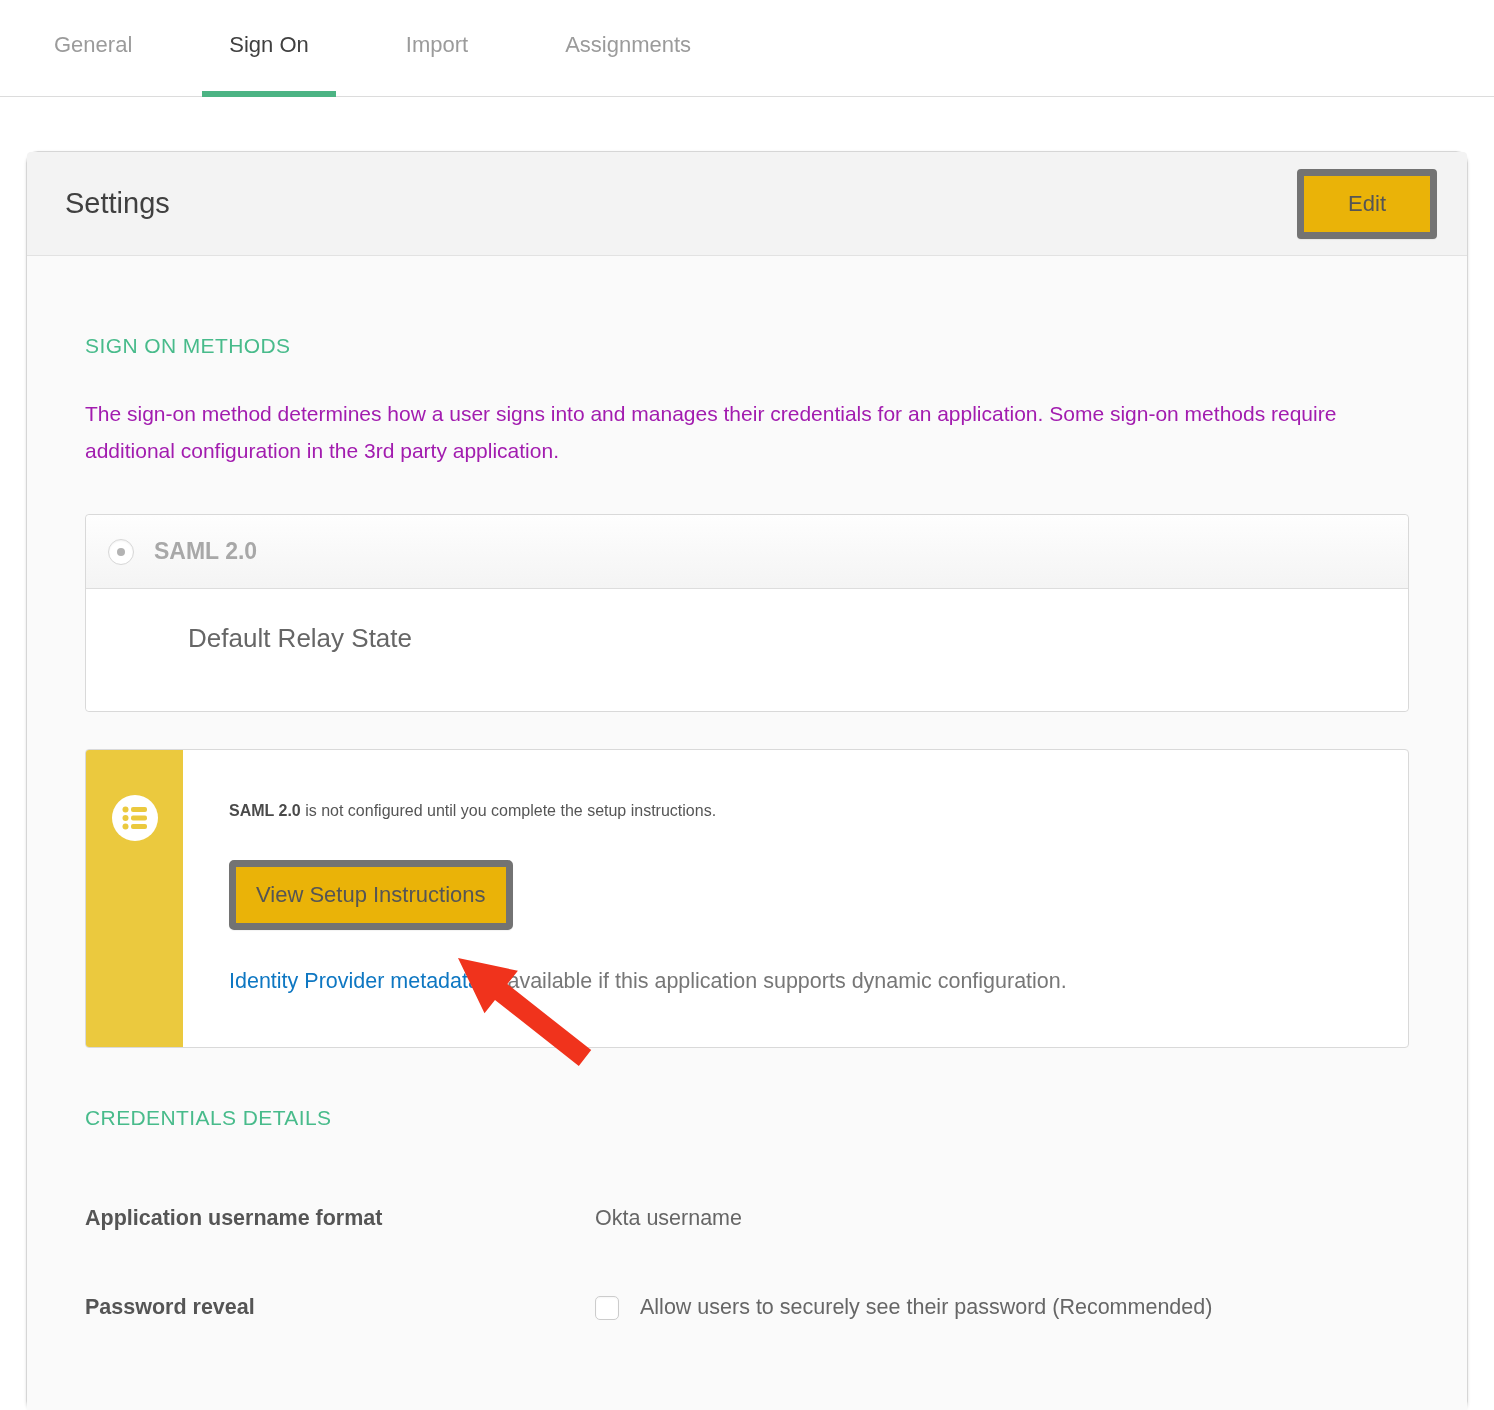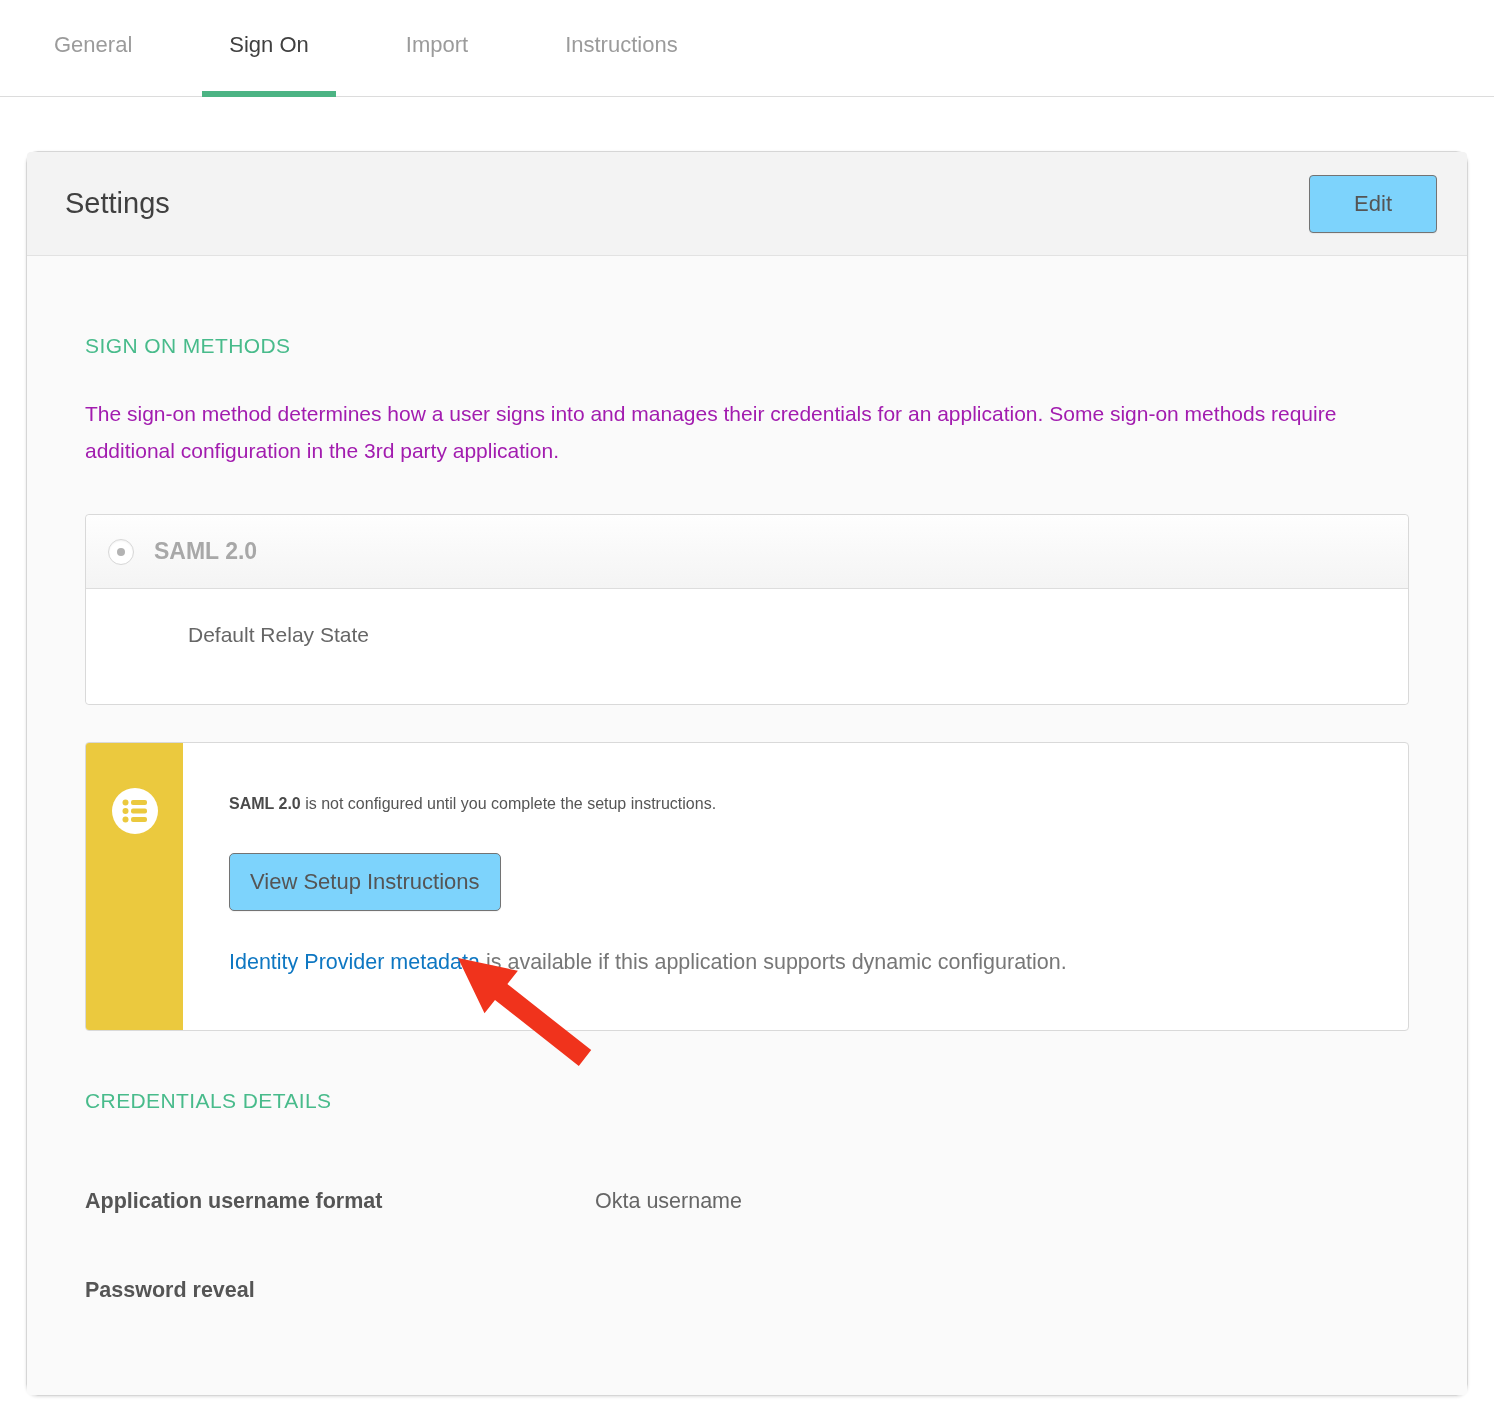--- a/index.html
+++ b/index.html
@@ -10,38 +10,38 @@
   .tabbar { display:flex; border-bottom:1px solid #dcdcdc; padding:32px 0 0 27px; height:97px;gap:16px; }
   .tab { position:relative; font-size:22px; color:#9b9b9b; padding:0 27px 40px; margin-right:27px; cursor:pointer; }
   .tab.active { color:#404040; }
   .tab.active::after { content:""; position:absolute; left:0; right:0; bottom:-1px; height:6px; background:#4cb484; }
 
   
   .panel { margin:54px 26px 0; border:1px solid #d6d6d6; border-radius:12px; box-shadow:0 1px 3px rgba(0,0,0,0.12); }
   .panel-header { height:104px; background:#f3f3f3; border-bottom:1px solid #e2e2e2; border-radius:4px 4px 0 0;
                   display:flex; align-items:center; justify-content:space-between; padding:0 30px 0 38px; }
   .panel-title { font-size:29px; color:#404040; font-weight:400; }
-  .btn { display:inline-block; background:#7dd3fc; border:1px solid #737373; border-radius:4px;
+  .btn { display:inline-block; background:#eab308; border:7px solid #737373; border-radius:4px;
          color:#555; cursor:pointer; box-shadow:0 1px 1px rgba(0,0,0,0.05); }
   .edit-btn { font-size:22px; padding:15px 44px; }
 
   .panel-body { background:#fafafa; border-radius:0 0 4px 4px; padding:78px 58px 92px; position:relative; }
 
   .sec-heading { font-size:21px; font-weight:500; letter-spacing:0.4px; color:#48bb8b; }
   .desc { font-size:21px; line-height:37px; color:#a21caf; margin-top:37px; max-width:1320px; }
 
   
   .saml-box { margin-top:45px; border:1px solid #d9d9d9; border-radius:4px; }
   .saml-box-header { display:flex; align-items:center; padding:23px 22px; border-bottom:1px solid #dddddd;
                      background:linear-gradient(#fefefe,#f4f4f4); border-radius:4px 4px 0 0; }
   .radio { width:26px; height:26px; border-radius:50%; background:#fff; border:1px solid #d7d7d7;
            box-shadow:inset 0 1px 2px rgba(0,0,0,0.06); position:relative; cursor:pointer; flex-shrink:0; }
   .radio::after { content:""; position:absolute; left:8px; top:8px; width:8px; height:8px; border-radius:50%; background:#b3b3b3; }
   .saml-box-title { margin-left:20px; font-size:23px; font-weight:bold; color:#a8a8a8; }
-  .saml-box-body { background:#ffffff; border-radius:0 0 4px 4px; padding:34px 20px 57px 102px; font-size:21px; color:#666; }
+  .saml-box-body { background:#ffffff; border-radius:0 0 4px 4px; padding:34px 20px 57px 102px; font-size:26px; color:#666; }
 
   
   .warn-box { margin-top:37px; border:1px solid #d9d9d9; border-radius:4px; background:#ffffff; display:flex; min-height:289px; }
   .warn-strip { width:97px; flex-shrink:0; background:#ebc93e; border-radius:3px 0 0 3px;
                 display:flex; justify-content:center; align-items:flex-start; padding-top:45px; }
   .warn-icon { width:46px; height:46px; }
   .warn-content { flex:1; padding:52px 40px 53px 46px; }
   .warn-line { font-size:16px; color:#555; }
   .warn-line b { color:#4a4a4a; }
   .setup-btn { margin-top:40px; font-size:22px; padding:15px 20px; border-radius:5px; }
@@ -61,21 +61,21 @@
   
   .arrow-overlay { position:absolute; left:445px; top:948px; width:160px; height:120px; pointer-events:none; z-index:5; }
 </style>
 </head>
 <body>
 
 <nav class="tabbar">
   <div class="tab">General</div>
   <div class="tab active">Sign On</div>
   <div class="tab">Import</div>
-  <div class="tab">Instructions</div>
+  <div class="tab">Assignments</div>
 </nav>
 
 <section class="panel">
   <header class="panel-header">
     <h1 class="panel-title">Settings</h1>
     <button class="btn edit-btn">Edit</button>
   </header>
 
   <div class="panel-body">
 
@@ -113,20 +113,24 @@
 
     <h2 class="sec-heading cred-heading">CREDENTIALS DETAILS</h2>
 
     <div class="cred-row first">
       <div class="cred-label">Application username format</div>
       <div class="cred-value">Okta username</div>
     </div>
 
     <div class="cred-row second">
       <div class="cred-label">Password reveal</div>
+      <div class="cred-value">
+        <span class="checkbox" role="checkbox" aria-checked="false"></span>
+        <span>Allow users to securely see their password (Recommended)</span>
+      </div>
     </div>
 
   </div>
 </section>
 
 <svg class="arrow-overlay" viewBox="0 0 160 120">
   <polygon points="13,10 39.5,65.2 50,51.9 133.8,117.9 146.2,102.1 62.4,36.1 72.9,22.8" fill="#f0331c"></polygon>
 </svg>
 
 </body></html>

